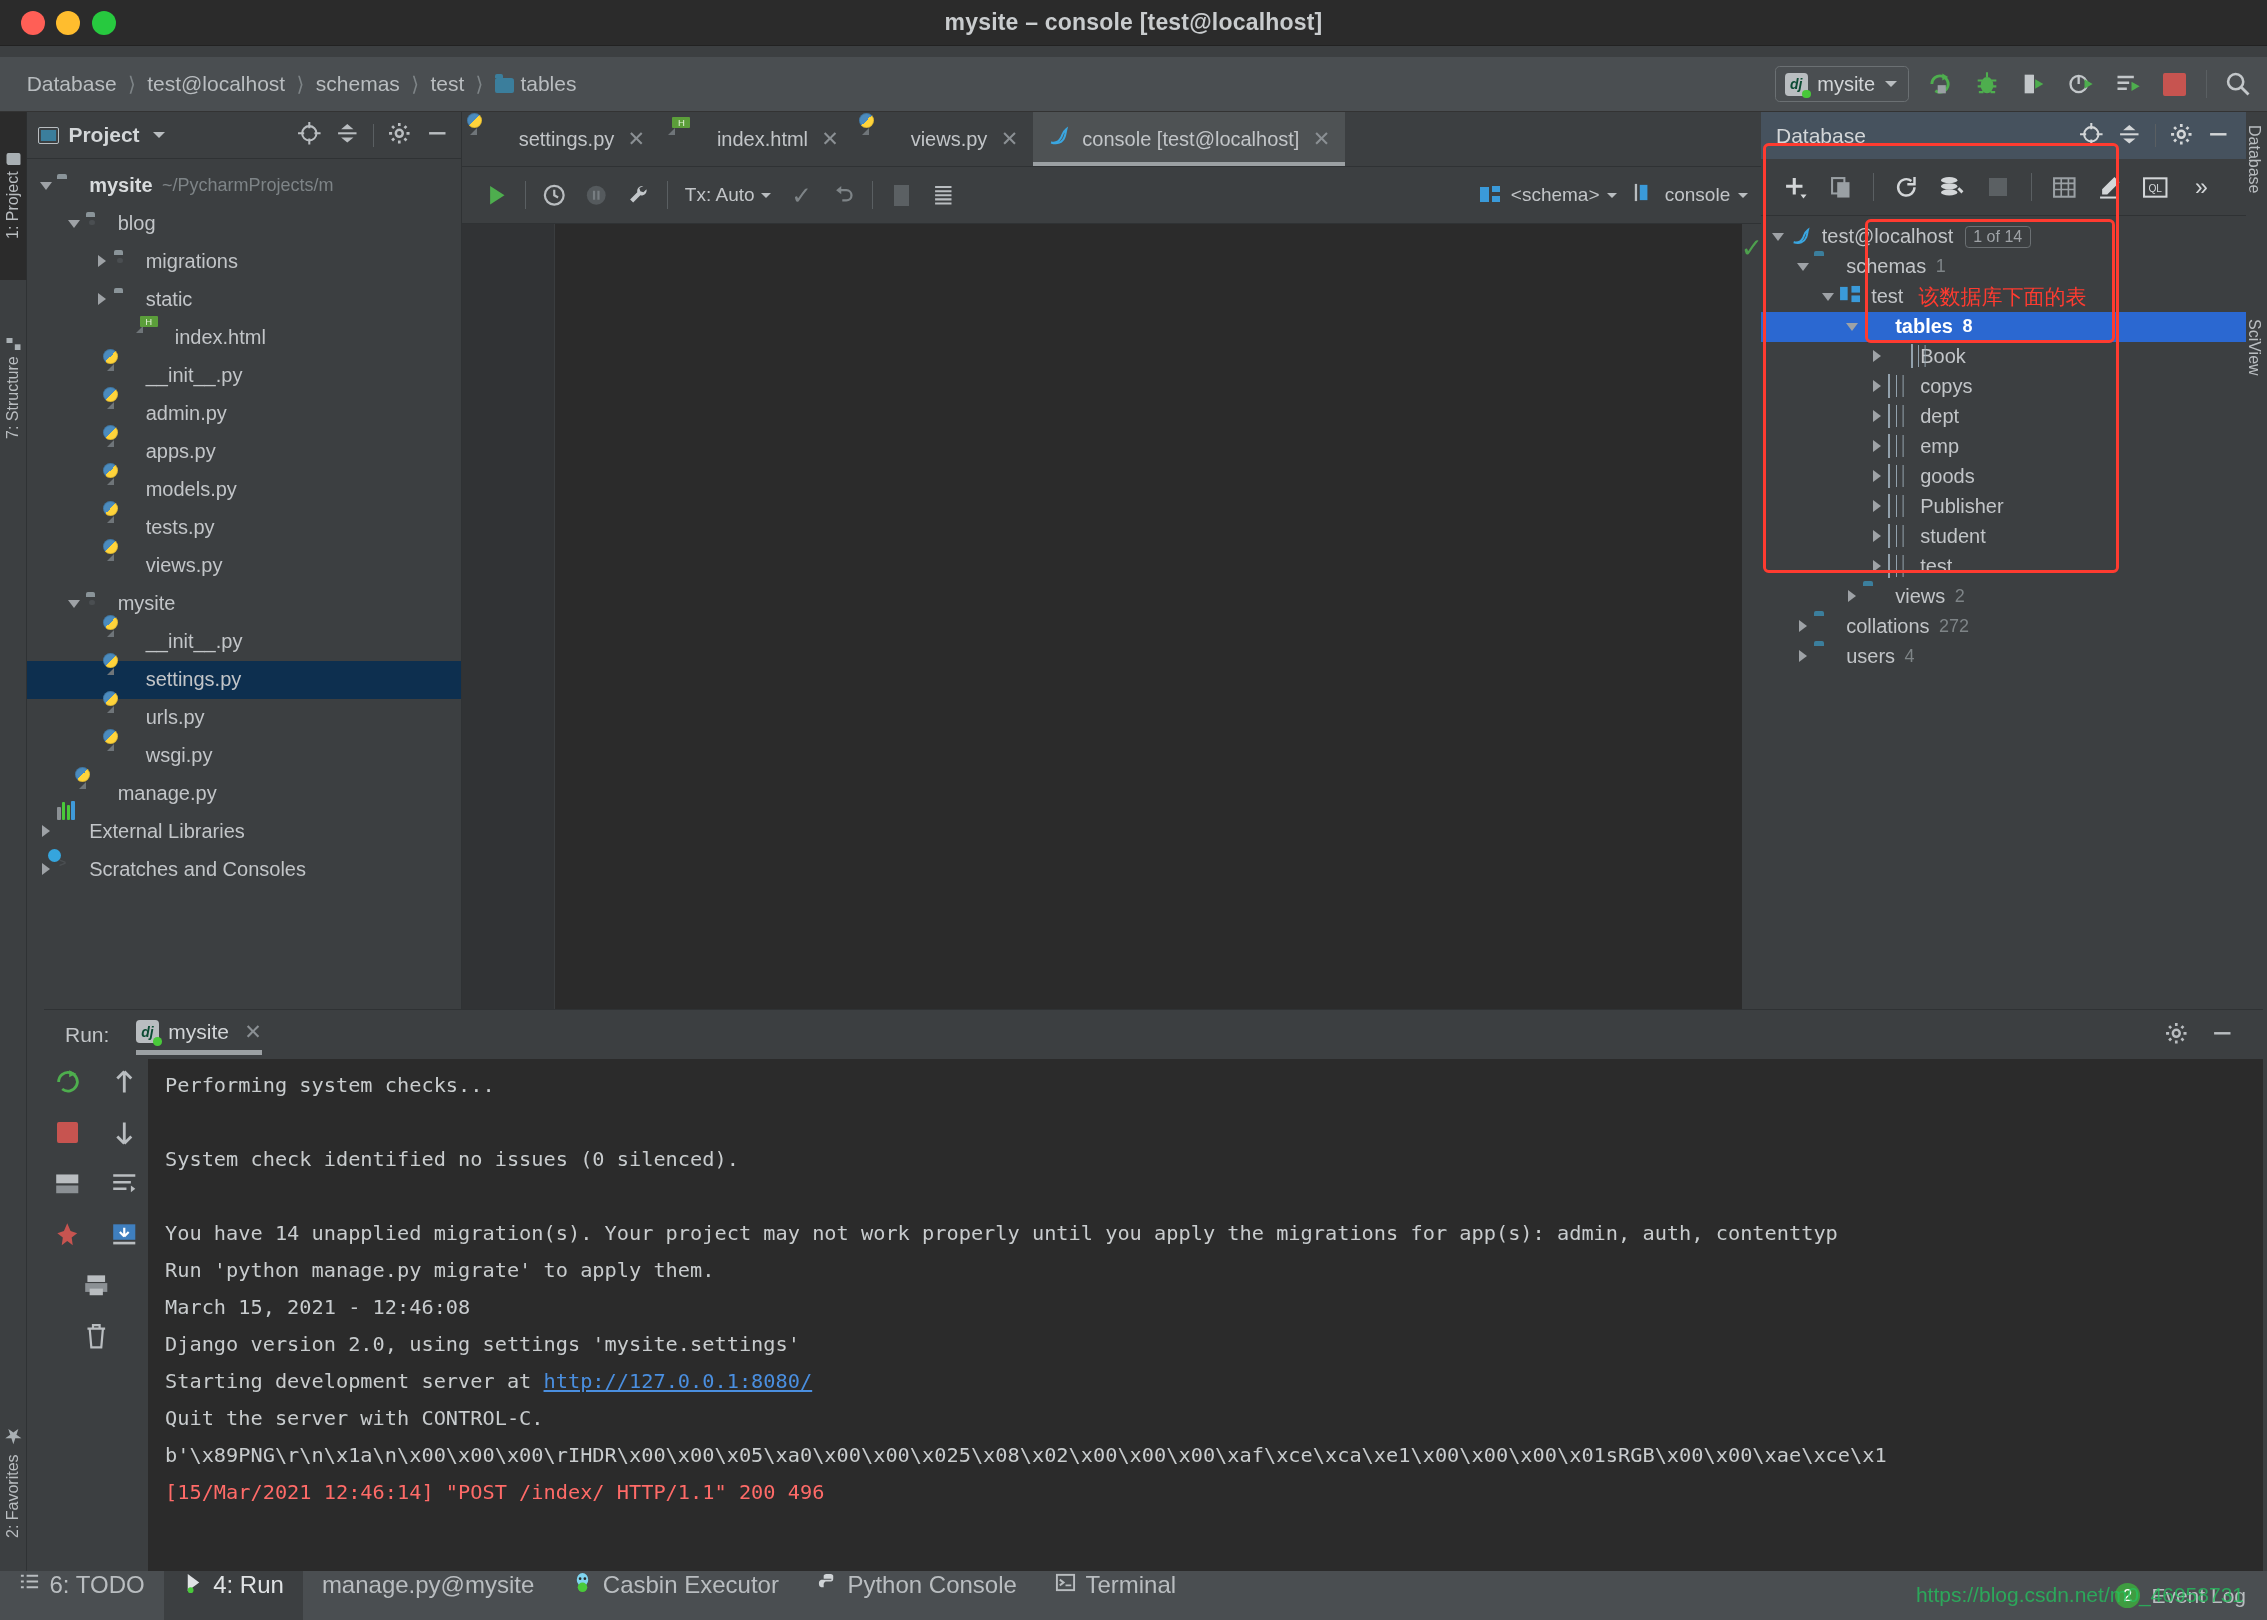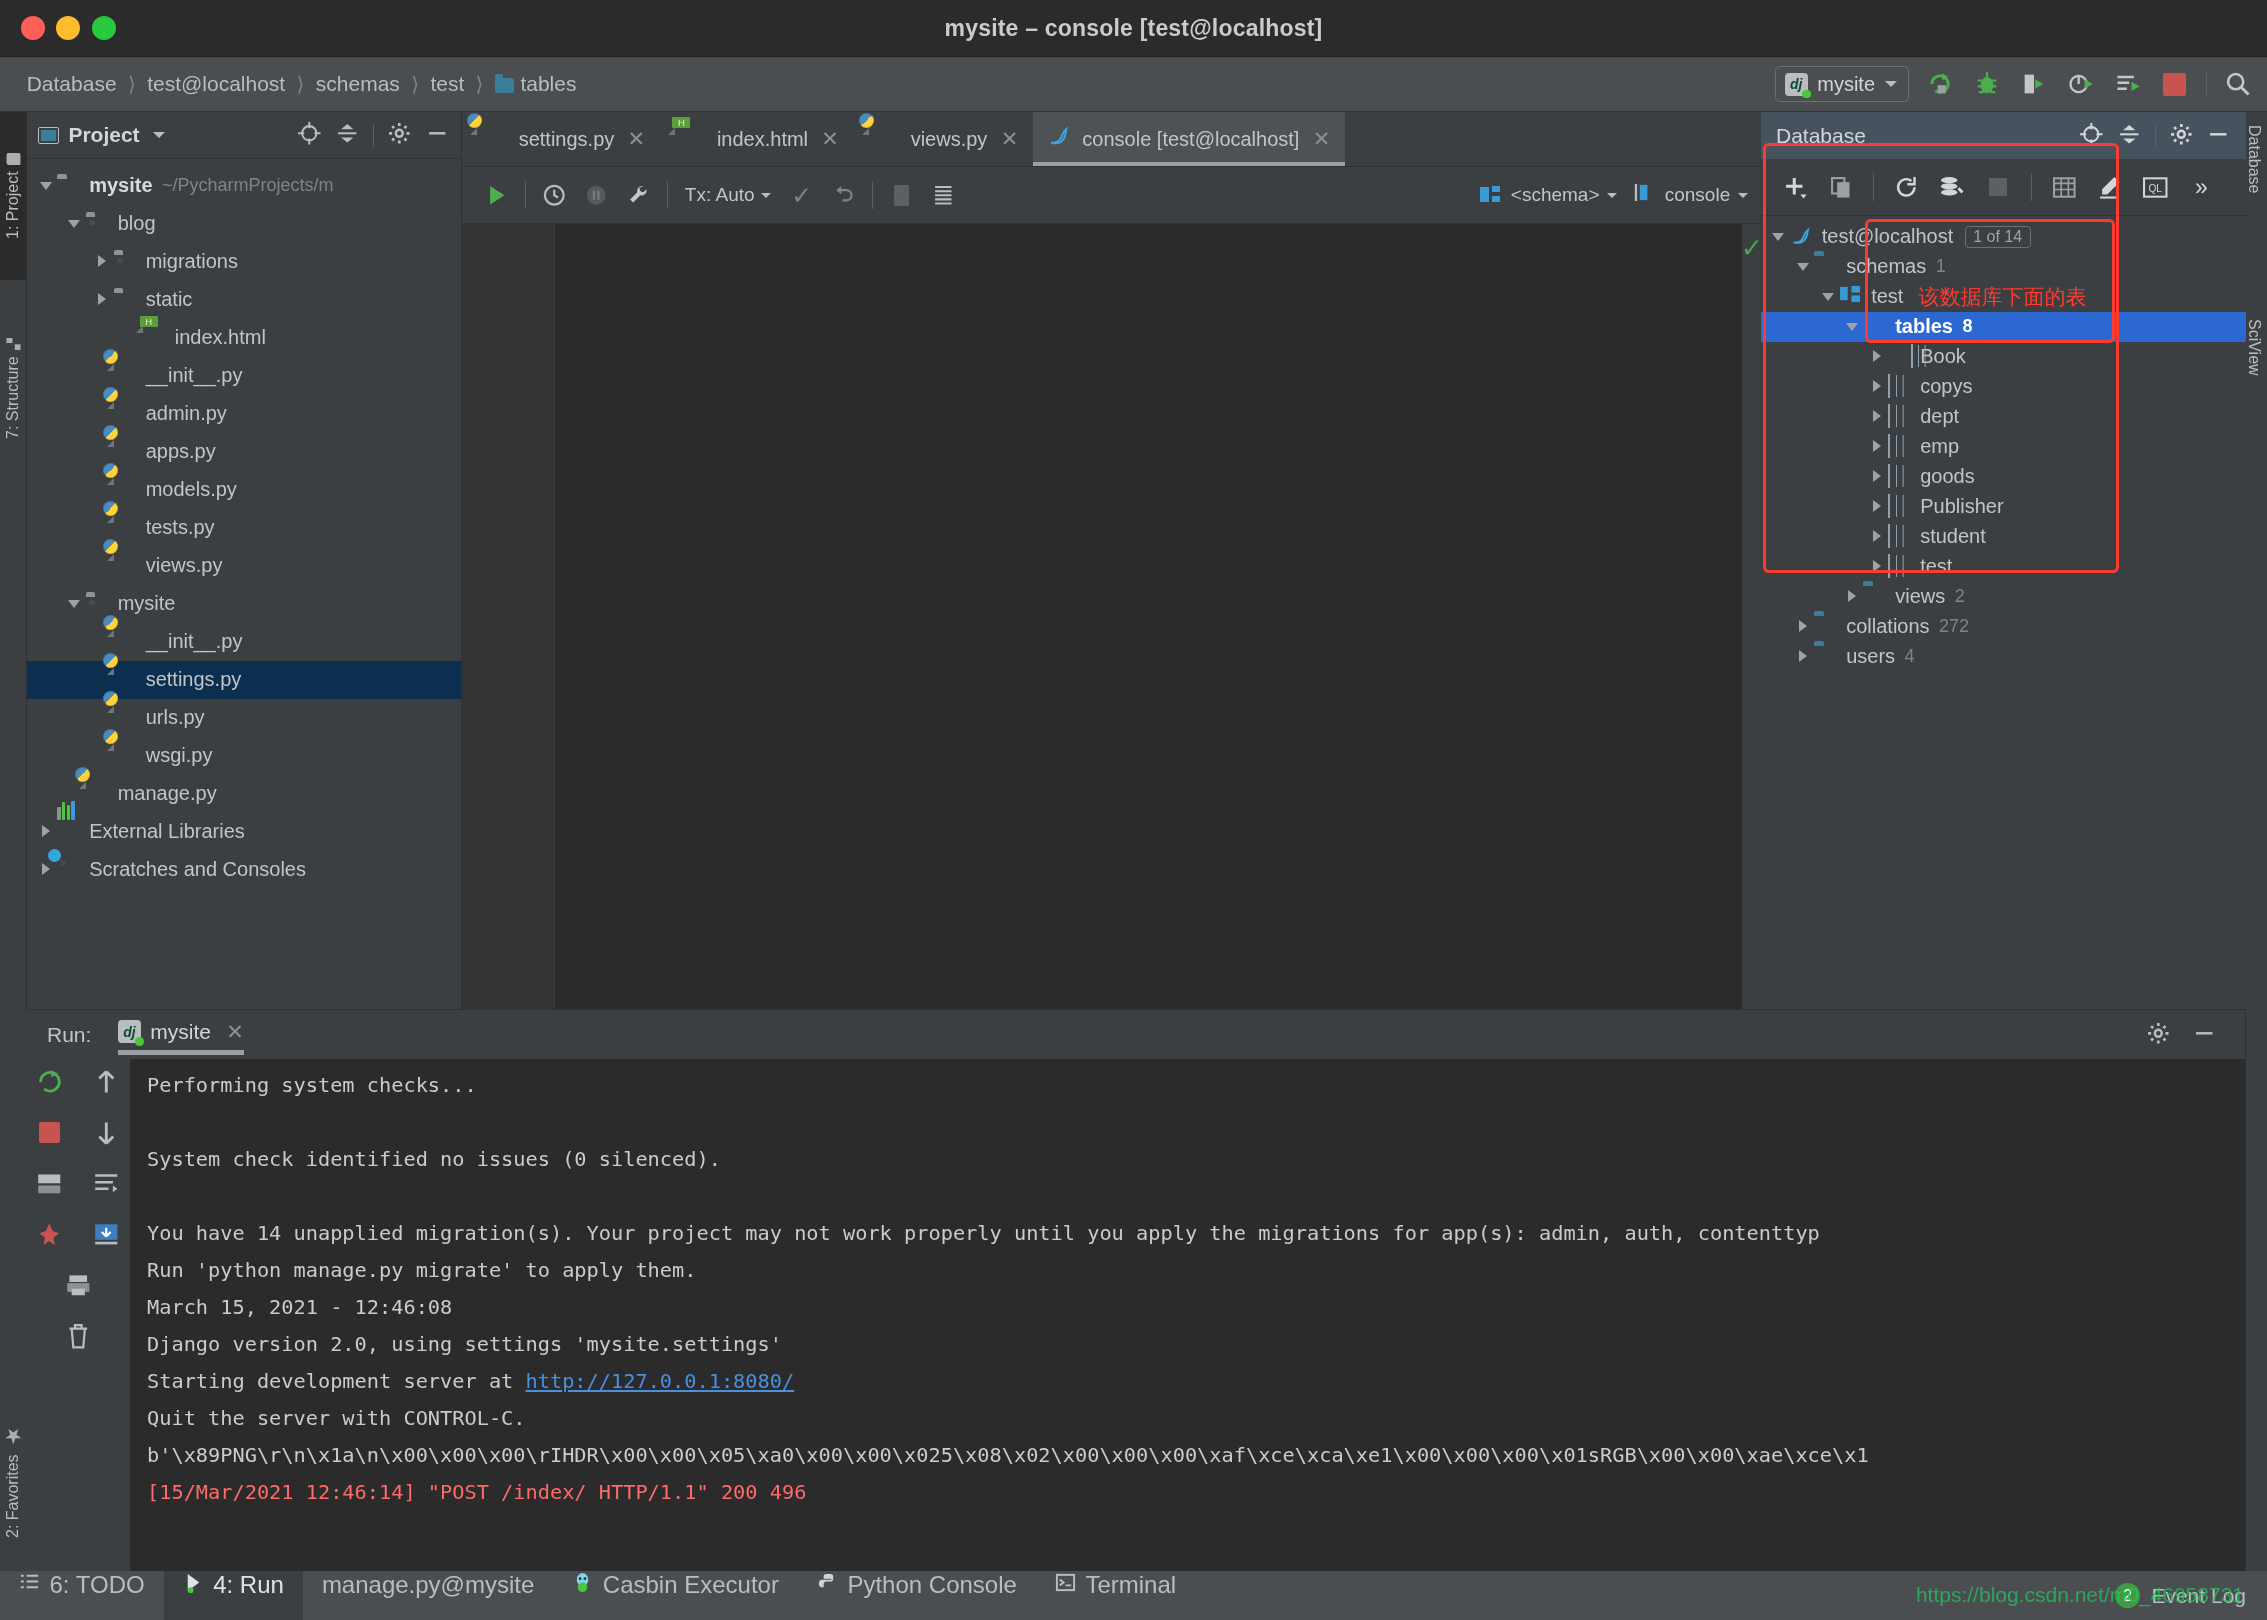--- a/index.html
+++ b/index.html
@@ -6,21 +6,21 @@
   html, body {
     width: 2267px; height: 1620px;
     background: #3c3f41;
     font-family: "Liberation Sans", sans-serif;
     overflow: hidden;
   }
   #app { position: relative; width: 2267px; height: 1620px; background: #3c3f41; }
 
   
   .titlebar {
-    position: absolute; left: 0; top: 0; width: 2267px; height: 57px;
+    position: absolute; left: 0; top: 0; width: 2267px; height: 46px;
     background: #2b2b2b; display: flex; align-items: center;
     border-bottom: 0.9px solid #222;
   }
   .traffic { display: flex; gap: 11.4px; margin-left: 21px; }
   .dot { width: 24px; height: 24px; border-radius: 50%; }
   .dot.red { background: #ff5f56; }
   .dot.yellow { background: #ffbd2e; }
   .dot.green { background: #27c93f; }
   .win-title {
     position: absolute; left: 0; right: 0; text-align: center;
@@ -176,21 +176,21 @@
   .sq-blue { width:21px; height:16px; background:#3a9ad9; border-radius:1.9px; }
   .tbl-ico { width:21px; height:18px; border:1.9px solid #93a2ad; background:#c7d2da; position:relative; }
   .tbl-ico::before { content:""; position:absolute; left:0; right:0; top:4.7px; height:0.9px; background:#93a2ad; }
   .tbl-ico::after { content:""; position:absolute; top:0; bottom:0; left:6.6px; width:0.9px; background:#93a2ad; box-shadow: 6.6px 0 0 #93a2ad; }
   .schema-ico { width:23px; height:19px; position:relative; }
   .schema-ico i { position:absolute; background:#3a9ad9; display:block; }
   .cn-note { color:#ff3b30; font-size:21px; margin-left:15px; }
   .redbox { position:absolute; border:3.8px solid #ff3b30; border-radius:5.7px; pointer-events:none; }
 
   
-  .run-panel { position:absolute; left:26px; top:1009px; width:2219px; height:562px; background:#3c3f41; border-top:0.9px solid #2f3234; }
+  .run-panel { position:absolute; left:44px; top:1009px; width:2219px; height:562px; background:#3c3f41; border-top:0.9px solid #2f3234; }
   .run-head { height:49px; display:flex; align-items:center; padding:0 21px; }
   .run-label { font-size:21px; color:#c2c5c8; margin-right:26.5px; }
   .run-tab { display:flex; align-items:center; gap:9.5px; font-size:21px; color:#d3d6d8; position:relative; padding-bottom:5.7px;}
   .run-tab::after { content:""; position:absolute; left:0; right:0; bottom:-5.7px; height:4.7px; background:#9ba0a3; }
   .run-head-right { margin-left:auto; display:flex; align-items:center; gap:21px; }
   .run-body { position:absolute; left:0; top:49px; right:0; bottom:0; display:flex; background:#2b2b2b; }
   .run-gutter { width:104px; background:#3c3f41; padding-top:5.7px; display:flex; flex-direction:column; align-items:center; }
   .rg-row { display:flex; gap:23px; margin-bottom:17px; }
   .rg-btn { width:34px; height:34px; display:flex; align-items:center; justify-content:center; }
   .console { flex:1; padding:7.6px 0 0 17px; font-family:"DejaVu Sans Mono", monospace; font-size:20.3px; color:#c8ccce; line-height:37px; overflow:hidden; white-space:pre; }

